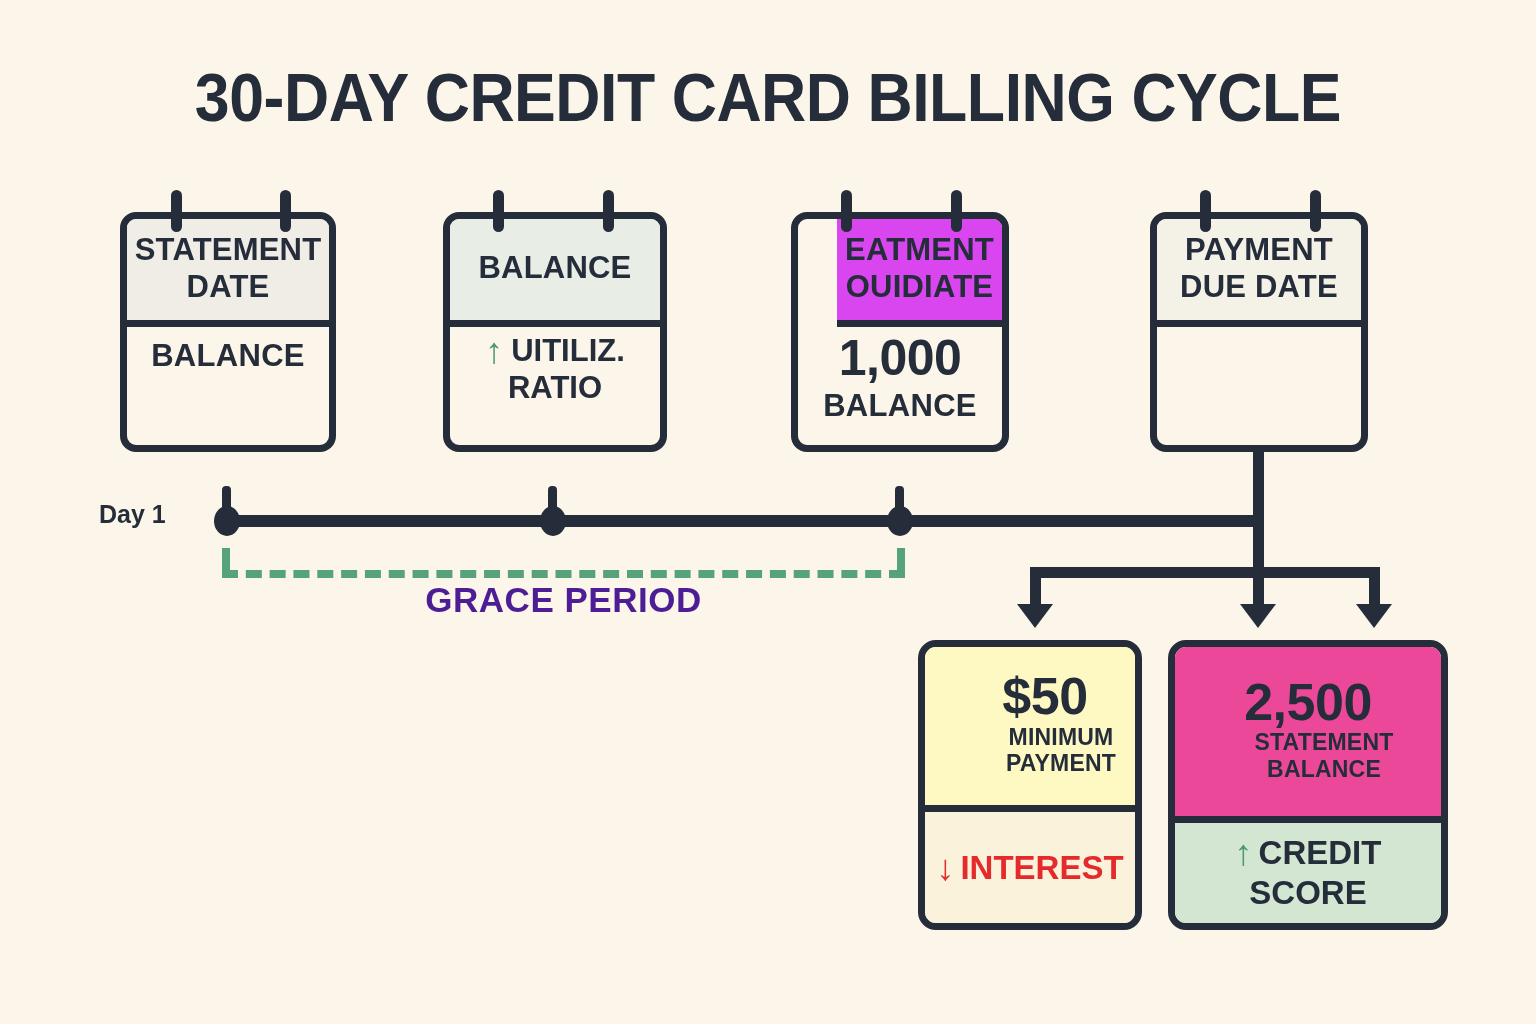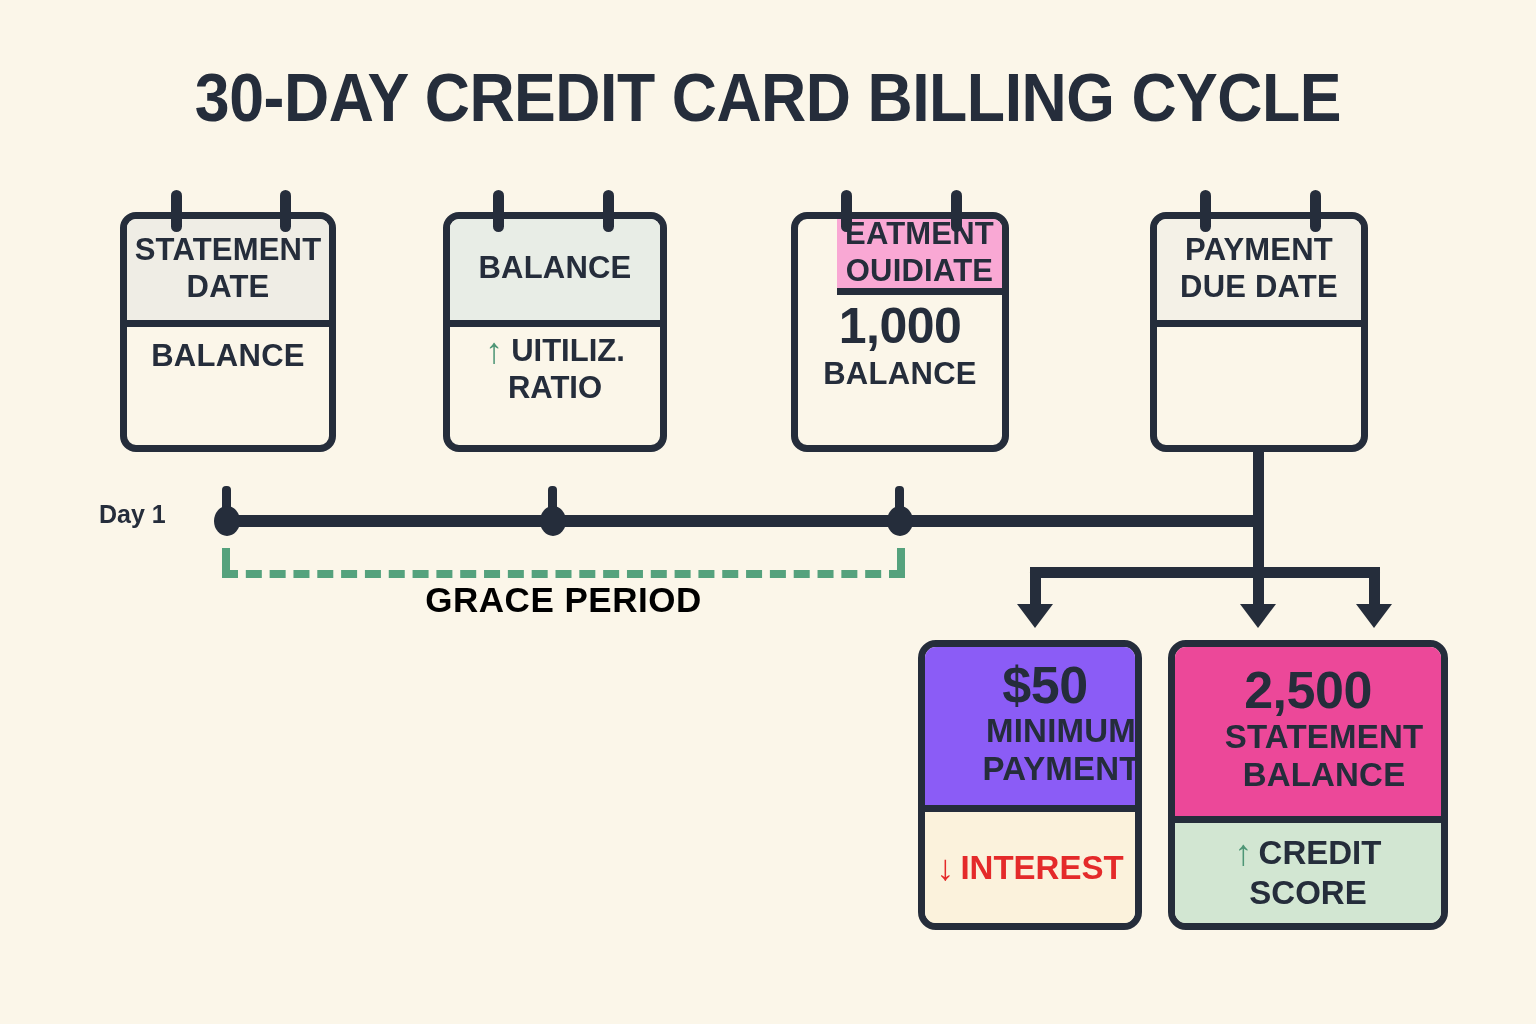--- a/index.html
+++ b/index.html
@@ -170,21 +170,21 @@
   }
   #grace-label {
     position: absolute;
     left: 222px;
     top: 580px;
     width: 683px;
     text-align: center;
     font-size: 35px;
     font-weight: bold;
     letter-spacing: 0.5px;
-    color: #000000;
+    color: #4c1d95;
   }
 
   
   .conn {
     position: absolute;
     background: #252D3B;
     z-index: 1;
   }
   .arrow-head {
     position: absolute;
@@ -217,21 +217,21 @@
     color: #252D3B;
     padding: 8px 6px 14px;
   }
   .out-top .amount {
     font-size: 52px;
     font-weight: bold;
     line-height: 1.05;
     letter-spacing: -0.5px;
   }
   .out-top .cap {
-    font-size: 33px;
+    font-size: 23px;
     font-weight: bold;
     line-height: 1.15;
     letter-spacing: 0.2px;
     margin-left: 32px;
   }
   .out-bottom {
     flex: 1;
     display: flex;
     align-items: center;
     justify-content: center;
@@ -287,21 +287,21 @@
         <span class="arw" style="color:#4E9676;">↑</span>
         <span>UITILIZ.</span>
       </div>
       <div class="ratio-stack">RATIO</div>
     </div>
   </div>
 
   <div class="tab" style="left:841px; top:190px; height:42px;"></div>
   <div class="tab" style="left:951px; top:190px; height:42px;"></div>
   <div class="cal" style="left:791px; top:212px; width:218px; height:240px;">
-    <div class="cal-head" style="height:76px; background:#f9a8d4;margin-left:39px;">
+    <div class="cal-head" style="height:108px; background:#d946ef;margin-left:39px;">
       <span>EATMENT</span>
       <span>OUIDIATE</span>
     </div>
     <div class="cal-body">
       <div class="big-num">1,000</div>
       <div class="sub-lbl">BALANCE</div>
     </div>
   </div>
 
   <div class="tab" style="left:1200px; top:190px; height:42px;"></div>
@@ -339,21 +339,21 @@
   <div class="conn" style="left:1030px; top:567px; width:11px; height:40px;"></div>
   <div class="arrow-head" style="left:1017px; top:604px;"></div>
 
   <div class="conn" style="left:1253px; top:567px; width:11px; height:40px;"></div>
   <div class="arrow-head" style="left:1240px; top:604px;"></div>
 
   <div class="conn" style="left:1369px; top:567px; width:11px; height:40px;"></div>
   <div class="arrow-head" style="left:1356px; top:604px;"></div>
 
   <div class="outcome" style="left:918px; top:640px; width:224px; height:290px;">
-    <div class="out-top" style="height:165px; background:#8b5cf6;padding-left:36px;">
+    <div class="out-top" style="height:165px; background:#fef9c3;padding-left:36px;">
       <div class="amount">$50</div>
       <div class="cap">MINIMUM</div>
       <div class="cap">PAYMENT</div>
     </div>
     <div class="out-bottom" style="background:#FBF2DC;">
       <div class="stack" style="color:#E42A2A;">
         <div class="row1">
           <span class="arw">↓</span>
           <span>INTEREST</span>
         </div>

